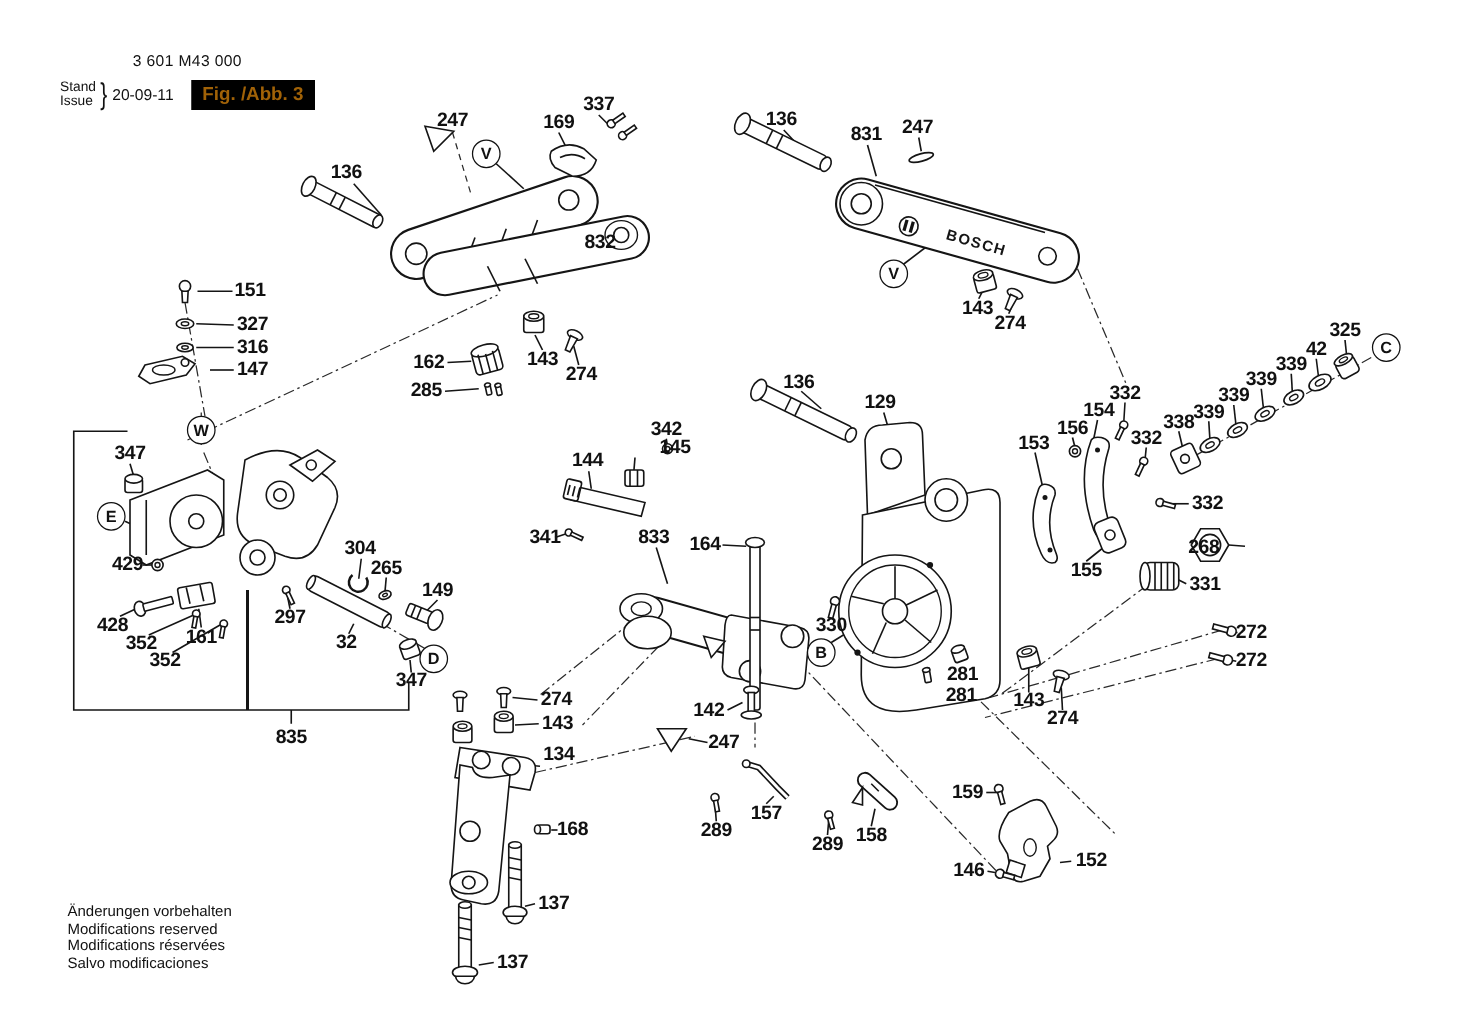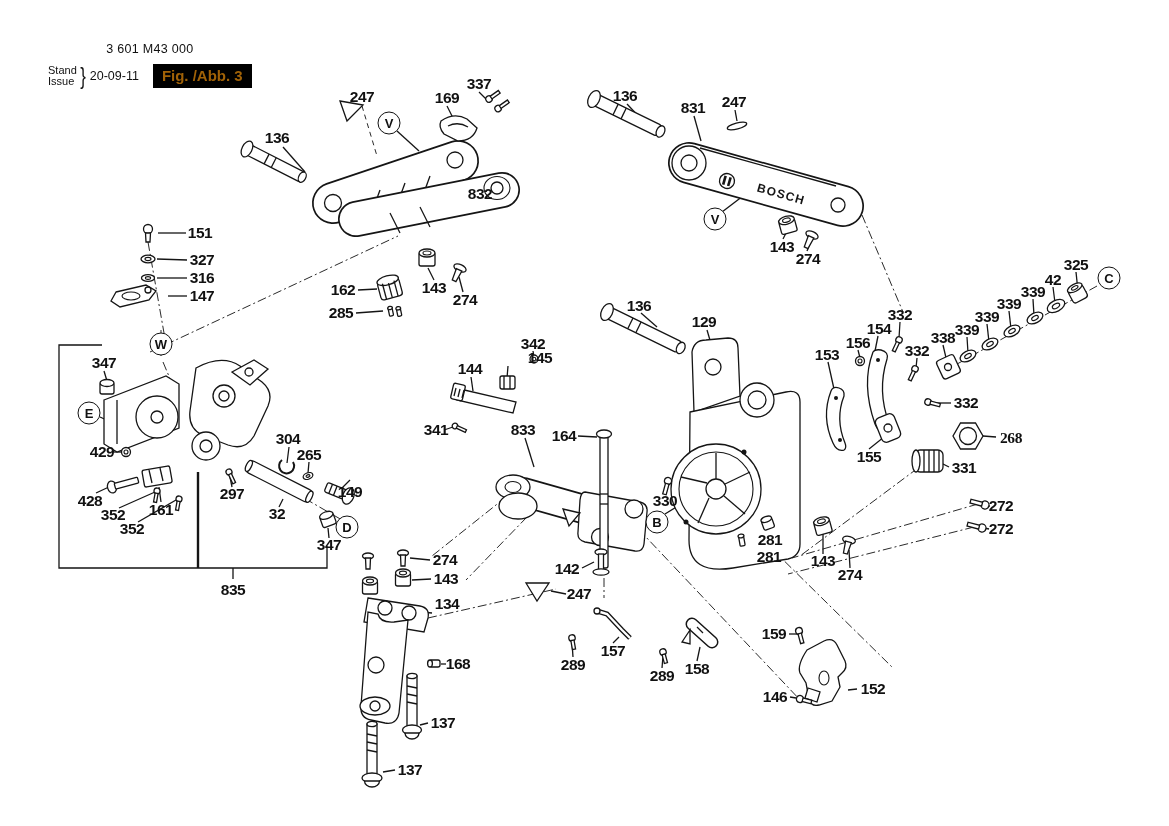--- a/index.html
+++ b/index.html
@@ -627,38 +627,38 @@
       <div class="plabel" style="left: 665px; top: 501px;">330</div>
       <div class="plabel" style="left: 104px; top: 363px;">347</div>
       <div class="plabel" style="left: 102px; top: 452px;">429</div>
       <div class="plabel" style="left: 90px; top: 501px;">428</div>
       <div class="plabel" style="left: 113px; top: 515px;">352</div>
       <div class="plabel" style="left: 132px; top: 529px;">352</div>
       <div class="plabel" style="left: 161px; top: 510px;">161</div>
       <div class="plabel" style="left: 232px; top: 494px;">297</div>
       <div class="plabel" style="left: 288px; top: 439px;">304</div>
       <div class="plabel" style="left: 309px; top: 455px;">265</div>
-      <div class="plabel" style="left: 350px; top: 473px; margin-top: 19px;">149</div>
+      <div class="plabel" style="left: 350px; top: 473px;">149</div>
       <div class="plabel" style="left: 277px; top: 514px;">32</div>
       <div class="plabel" style="left: 329px; top: 545px;">347</div>
       <div class="plabel" style="left: 233px; top: 590px;">835</div>
       <div class="plabel" style="left: 827px; top: 355px;">153</div>
       <div class="plabel" style="left: 858px; top: 343px;">156</div>
       <div class="plabel" style="left: 879px; top: 329px;">154</div>
       <div class="plabel" style="left: 900px; top: 315px;">332</div>
       <div class="plabel" style="left: 917px; top: 351px;">332</div>
       <div class="plabel" style="left: 943px; top: 338px;">338</div>
       <div class="plabel" style="left: 967px; top: 330px;">339</div>
       <div class="plabel" style="left: 987px; top: 317px;">339</div>
       <div class="plabel" style="left: 1009px; top: 304px;">339</div>
       <div class="plabel" style="left: 1033px; top: 292px;">339</div>
       <div class="plabel" style="left: 1053px; top: 280px; text-align: right;">42</div>
       <div class="plabel" style="left: 1076px; top: 265px;">325</div>
       <div class="plabel" style="left: 966px; top: 403px;">332</div>
-      <div class="plabel" style="left: 1011px; top: 438px; font-family: Liberation Serif, serif;">268</div>
+      <div class="plabel" style="left: 963px; top: 438px;">268</div>
       <div class="plabel" style="left: 964px; top: 468px;">331</div>
       <div class="plabel" style="left: 1001px; top: 506px;">272</div>
       <div class="plabel" style="left: 1001px; top: 529px;">272</div>
       <div class="plabel" style="left: 869px; top: 457px;">155</div>
       <div class="plabel" style="left: 770px; top: 540px;">281</div>
       <div class="plabel" style="left: 769px; top: 557px;">281</div>
       <div class="plabel" style="left: 823px; top: 561px;">143</div>
       <div class="plabel" style="left: 850px; top: 575px;">274</div>
       <div class="plabel" style="left: 567px; top: 569px;">142</div>
       <div class="plabel" style="left: 579px; top: 594px;">247</div>
@@ -677,13 +677,19 @@
       <div class="plabel" style="left: 410px; top: 770px;">137</div>
       <div class="refcircle" style="left: 389px; top: 123px;">V</div>
       <div class="refcircle" style="left: 715px; top: 219px;">V</div>
       <div class="refcircle" style="left: 161px; top: 344px;">W</div>
       <div class="refcircle" style="left: 89px; top: 413px;">E</div>
       <div class="refcircle" style="left: 657px; top: 522px;">B</div>
       <div class="refcircle" style="left: 1109px; top: 278px;">C</div>
       <div class="refcircle" style="left: 347px; top: 527px;">D</div>
     </div>
 
+  <div id="ftr">
+    <div>Änderungen vorbehalten</div>
+    <div>Modifications reserved</div>
+    <div>Modifications réservées</div>
+    <div>Salvo modificaciones</div>
+  </div>
 </div>
 
 </body></html>

